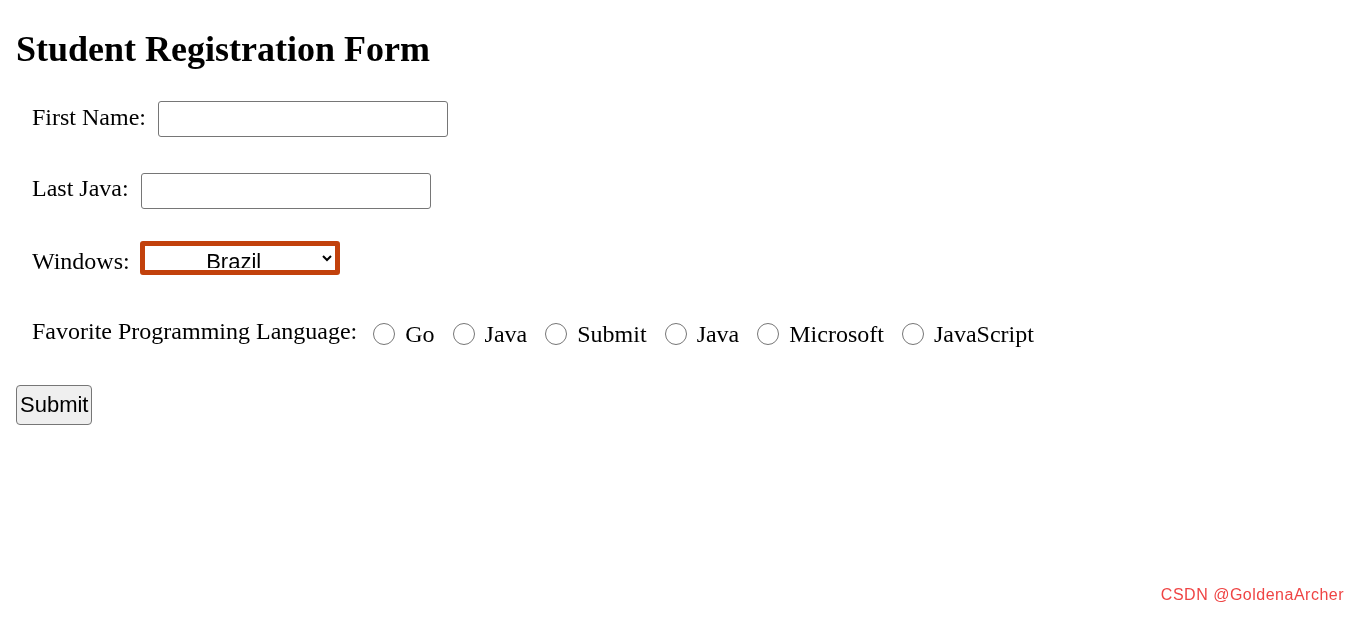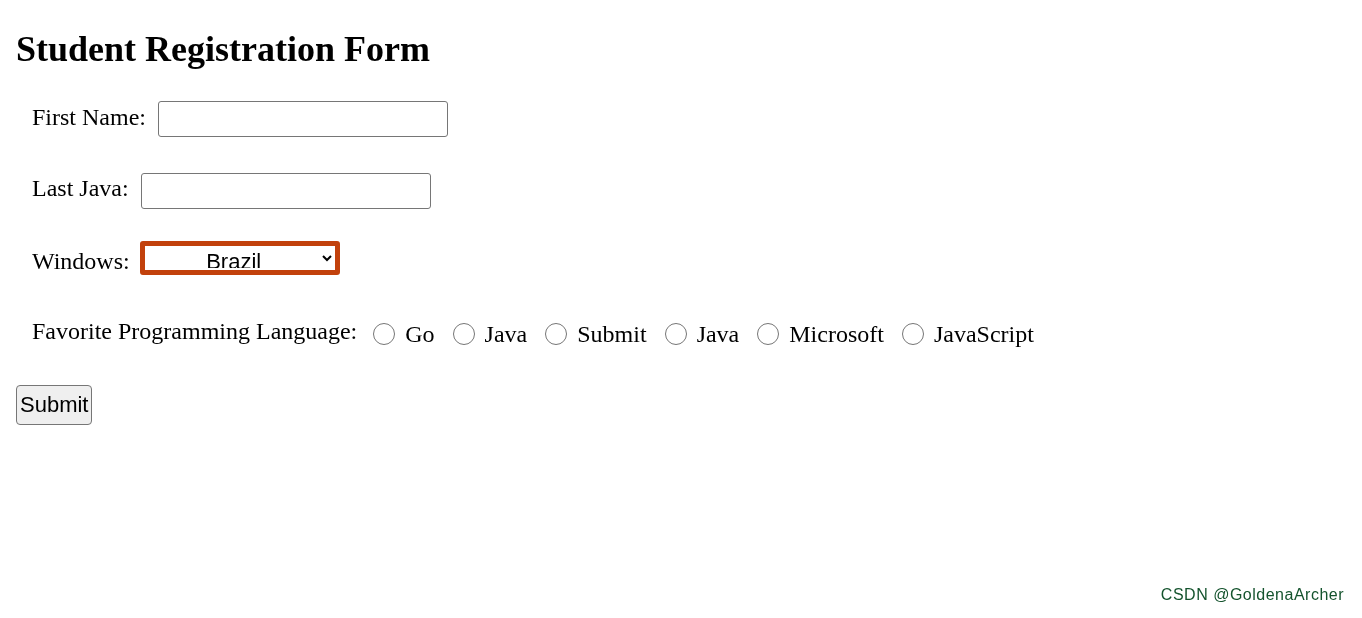--- a/index.html
+++ b/index.html
@@ -75,21 +75,21 @@
       border: 1px solid #767676;
       border-radius: 4px;
       cursor: pointer;
     }
     .watermark {
       position: absolute;
       bottom: 14px;
       right: 18px;
       font-family: Arial, sans-serif;
       font-size: 16px;
-      color: #14532d;
+      color: #ef4444;
       letter-spacing: 0.5px;
     }
   </style>
 </head>
 <body>
 
 <h2>Student Registration Form</h2>
 
 <form>
 

